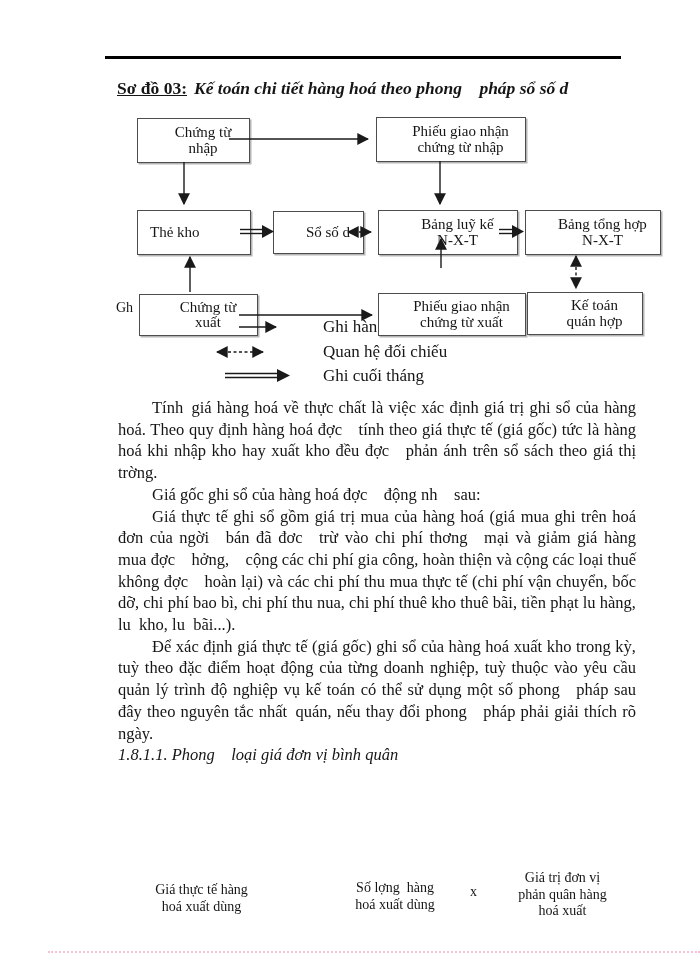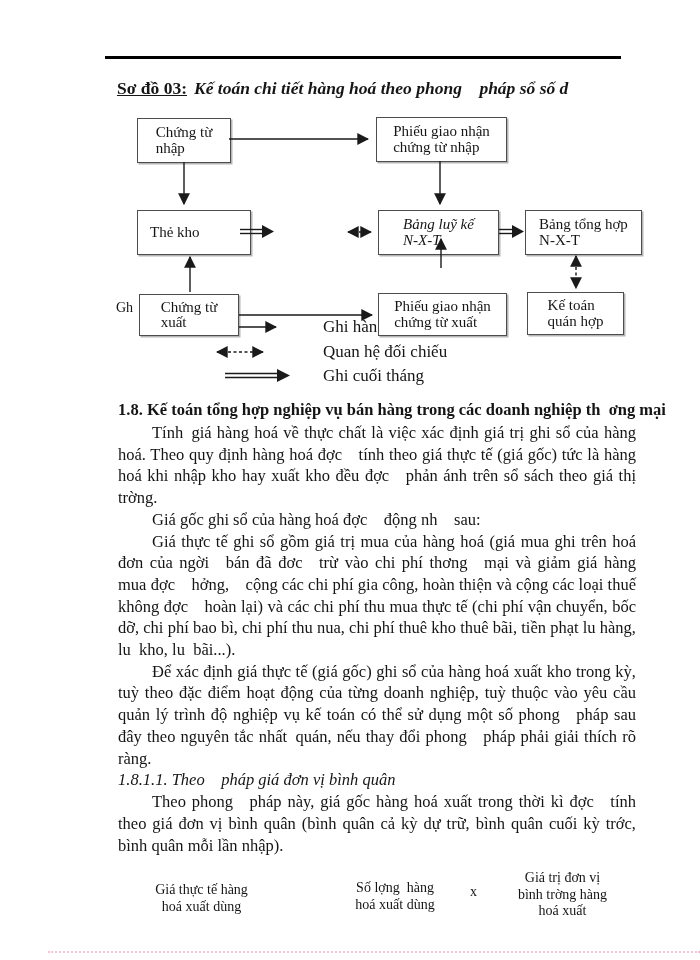--- a/index.html
+++ b/index.html
@@ -9,23 +9,24 @@
     overflow:hidden;margin:0 auto;
   }
   .rule-top{position:absolute;left:105px;top:56px;width:516px;height:3px;background:#000;}
   .doc-title{position:absolute;left:117px;top:78px;font-size:17.5px;font-weight:bold;white-space:nowrap;}
   .doc-title .lbl{text-decoration:underline;}
   .doc-title .rest{font-style:italic;margin-left:7px;}
 
   
   .dbox{
     position:absolute;border:1.5px solid #4d4d4d;background:#fff;z-index:2;
-    display:flex;align-items:center;justify-content:center;text-align:left;
+    display:flex;align-items:center;justify-content:center;text-align:center;
     font-size:15px;line-height:15.5px;white-space:pre-line;
     box-shadow:1.5px 1.5px 0 rgba(90,90,90,.45);
+    padding-left:19px;
   }
   .dbox.left{justify-content:flex-start;text-align:right;padding-left:12px;}
   .arrows{position:absolute;left:0;top:100px;width:700px;height:300px;z-index:3;pointer-events:none;}
   .legend-text{position:absolute;font-size:17px;z-index:1;white-space:nowrap;}
   .stray{position:absolute;left:116px;top:300px;font-size:14px;z-index:1;}
 
   
   .body-text{
     position:absolute;left:118px;top:397px;width:518px;
     font-size:16.5px;line-height:21.7px;text-align:justify;
@@ -54,21 +55,22 @@
   <div class="stray">Gh</div>
   <div class="legend-text" style="left:323px;top:317px;">Ghi hàng ngày</div>
   <div class="legend-text" style="left:323px;top:342px;">Quan hệ đối chiếu</div>
   <div class="legend-text" style="left:323px;top:366px;">Ghi cuối tháng</div>
 
   <div class="dbox" style="left:137px;top:118px;width:92px;height:43px;">Chứng từ
 nhập</div>
   <div class="dbox" style="left:376px;top:117px;width:129px;height:43px;">Phiếu giao nhận
 chứng từ nhập</div>
   <div class="dbox left" style="left:137px;top:210px;width:100px;height:43px;">Thẻ kho</div>
-  <div class="dbox" style="left:378px;top:210px;width:119px;height:43px;font-style:italic;">Bảng luỹ kế
+  <div class="dbox" style="left:273px;top:211px;width:70px;height:41px;">Sổ số d</div>
+  <div class="dbox" style="left:378px;top:210px;width:119px;height:43px;">Bảng luỹ kế
 N-X-T</div>
   <div class="dbox" style="left:525px;top:210px;width:115px;height:43px;">Bảng tổng hợp
 N-X-T</div>
   <div class="dbox" style="left:139px;top:294px;width:98px;height:40px;">Chứng từ
 xuất</div>
   <div class="dbox" style="left:378px;top:293px;width:127px;height:41px;">Phiếu giao nhận
 chứng từ xuất</div>
   <div class="dbox" style="left:527px;top:292px;width:95px;height:41px;">Kế toán
 quán hợp</div>
 
@@ -105,32 +107,30 @@
       <line x1="217" y1="252" x2="263" y2="252" stroke-dasharray="3 2.5" marker-start="url(#ah)" marker-end="url(#ah)"></line>
       <g>
         <line x1="225" y1="273.5" x2="278" y2="273.5"></line>
           <line x1="225" y1="277.5" x2="278" y2="277.5"></line>
         <polygon points="277,269 290,275.5 277,282" stroke="none"></polygon>
       </g>
     </g>
   </svg>
 
   <div class="body-text">
-    <div class="h18">1.8. Kế toán tổng hợp nghiệp vụ bán hàng trong các doanh nghiệp th ơng mại</div>
     <p>Tính giá hàng hoá về thực chất là việc xác định giá trị ghi sổ của hàng hoá. Theo quy định hàng hoá đợc  tính theo giá thực tế (giá gốc) tức là hàng hoá khi nhập kho hay xuất kho đều đợc  phản ánh trên sổ sách theo giá thị trờng.</p>
     <p>Giá gốc ghi sổ của hàng hoá đợc  động nh  sau:</p>
     <p>Giá thực tế ghi sổ gồm giá trị mua của hàng hoá (giá mua ghi trên hoá đơn của ngời  bán đã đơc  trừ vào chi phí thơng  mại và giảm giá hàng mua đợc  hởng,  cộng các chi phí gia công, hoàn thiện và cộng các loại thuế không đợc  hoàn lại) và các chi phí thu mua thực tế (chi phí vận chuyển, bốc dỡ, chi phí bao bì, chi phí thu nua, chi phí thuê kho thuê bãi, tiền phạt lu hàng, lu kho, lu bãi...).</p>
-    <p>Để xác định giá thực tế (giá gốc) ghi sổ của hàng hoá xuất kho trong kỳ, tuỳ theo đặc điểm hoạt động của từng doanh nghiệp, tuỳ thuộc vào yêu cầu quản lý trình độ nghiệp vụ kế toán có thể sử dụng một số phong  pháp sau đây theo nguyên tắc nhất quán, nếu thay đổi phong  pháp phải giải thích rõ ràng.</p>
-    <div class="h1811">1.8.1.1. Theo  pháp giá đơn vị bình quân</div>
-    <p>Theo phong  pháp này, giá gốc hàng hoá xuất trong thời kì đợc  tính theo giá đơn vị bình quân (bình quân cả kỳ dự trữ, bình quân cuối kỳ trớc, bình quân mỗi lần nhập).</p>
+    <p>Để xác định giá thực tế (giá gốc) ghi sổ của hàng hoá xuất kho trong kỳ, tuỳ theo đặc điểm hoạt động của từng doanh nghiệp, tuỳ thuộc vào yêu cầu quản lý trình độ nghiệp vụ kế toán có thể sử dụng một số phong  pháp sau đây theo nguyên tắc nhất quán, nếu thay đổi phong  pháp phải giải thích rõ ngày.</p>
+    <div class="h1811">1.8.1.1. Phong  loại giá đơn vị bình quân</div>
   </div>
 
   <div class="fblock" style="left:139px;top:882px;width:125px;">Giá thực tế hàng
 hoá  xuất dùng</div>
   <div class="fblock" style="left:345px;top:880px;width:100px;">Số lợng hàng
 hoá  xuất dùng</div>
   <div class="fop" style="left:470px;top:884px;">x</div>
   <div class="fblock" style="left:505px;top:870px;width:115px;">Giá trị đơn vị
-bình trờng hàng
+phản quân hàng
 hoá xuất</div>
 
   <div class="rule-bottom"></div>
 </div>
 
 </body></html>

